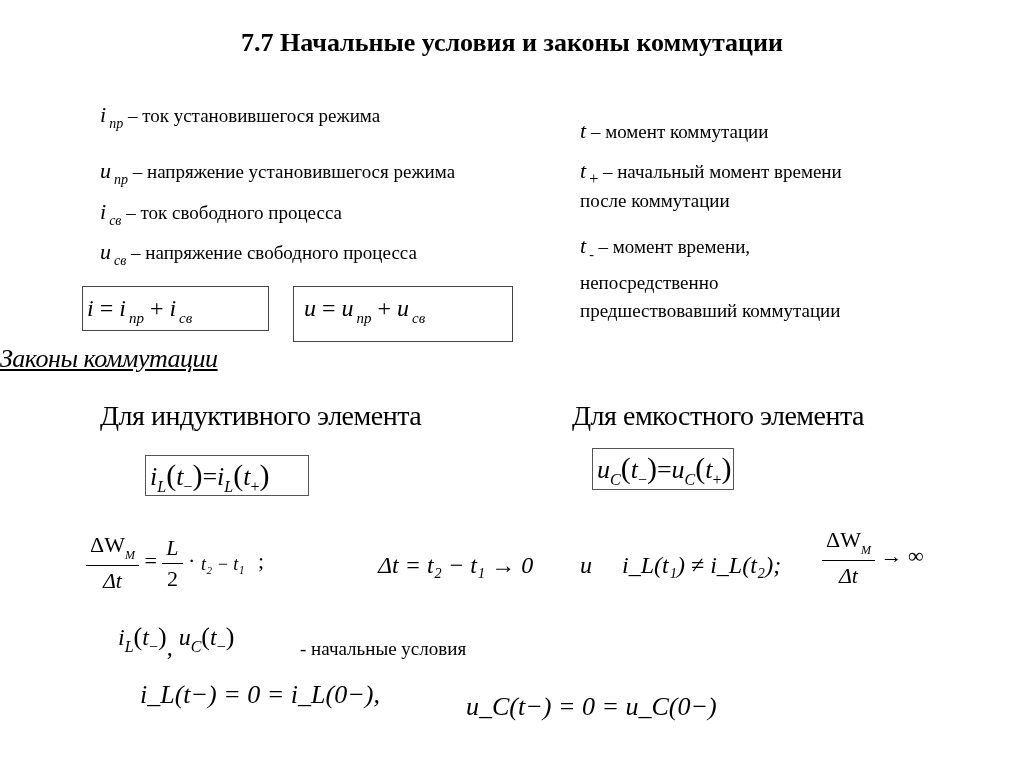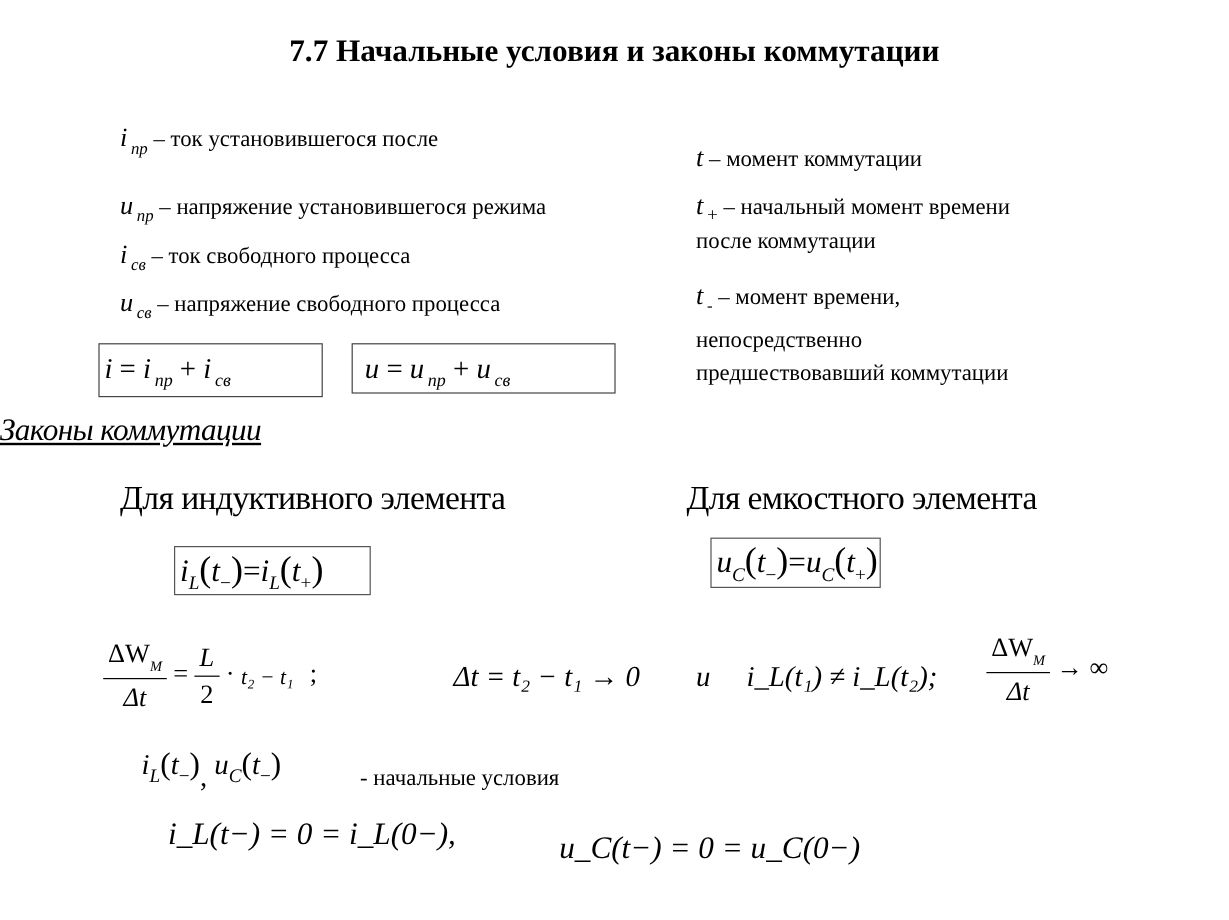--- a/index.html
+++ b/index.html
@@ -24,21 +24,21 @@
   .frac .den { display:block; padding-top:2px; }
   .paren { font-size:30px; font-weight:normal; }
 </style>
 </head>
 <body>
 
 <div class="abs title">7.7 Начальные условия и законы коммутации</div>
 
 <div class="abs def" style="left:100px; top:104px;">
   <span class="sym">i</span><span class="sub">пр</span>
-  <span>– ток установившегося после</span>
+  <span>– ток установившегося режима</span>
 </div>
 <div class="abs def" style="left:100px; top:160px;">
   <span class="sym">u</span><span class="sub">пр</span>
   <span>– напряжение установившегося режима</span>
 </div>
 <div class="abs def" style="left:100px; top:201px;">
   <span class="sym">i</span><span class="sub">св</span>
   <span>– ток свободного процесса</span>
 </div>
 <div class="abs def" style="left:100px; top:241px;">
@@ -64,21 +64,21 @@
 
 <div class="box" style="left:82px; top:286px; width:187px; height:45px;">
   <div class="abs eq" style="left:4px; top:8px;text-align:center;">
     <span>i</span>
     <span style="font-style:normal">=</span>
     <span>i</span><span class="eqsub">пр</span>
     <span style="font-style:normal">+</span>
     <span>i</span><span class="eqsub">св</span>
   </div>
 </div>
-<div class="box" style="left:293px; top:286px; width:220px; height:42px;">
+<div class="box" style="left:293px; top:286px; width:220px; height:56px;">
   <div class="abs eq" style="left:10px; top:8px;">
     <span>u</span>
     <span style="font-style:normal">=</span>
     <span>u</span><span class="eqsub">пр</span>
     <span style="font-style:normal">+</span>
     <span>u</span><span class="eqsub">св</span>
   </div>
 </div>
 
 <div class="abs section">Законы коммутации</div>

